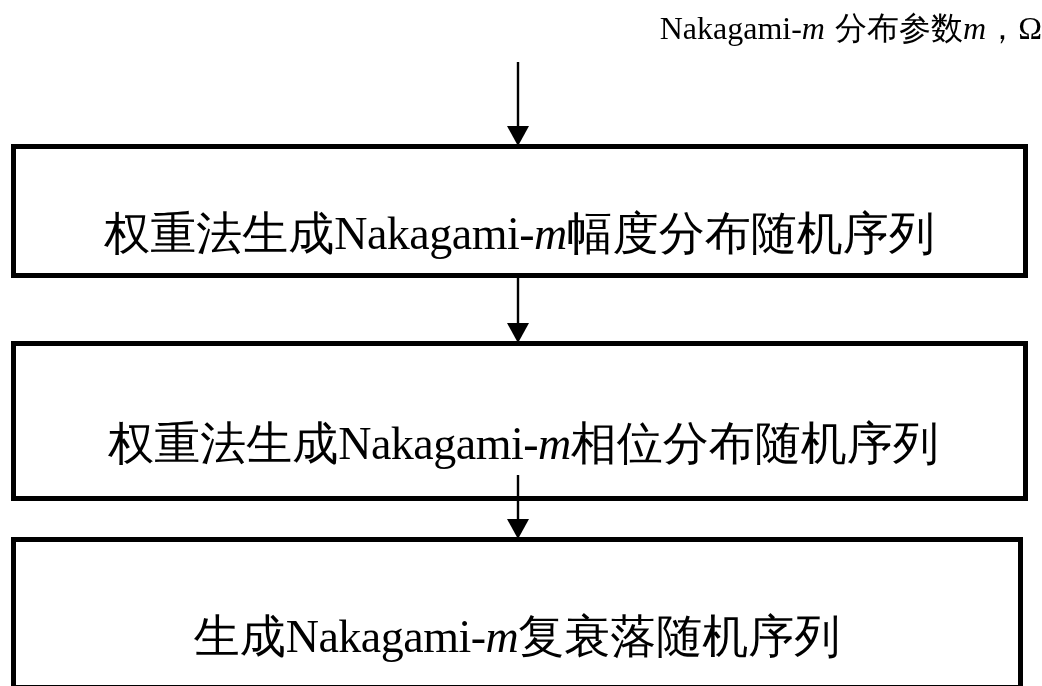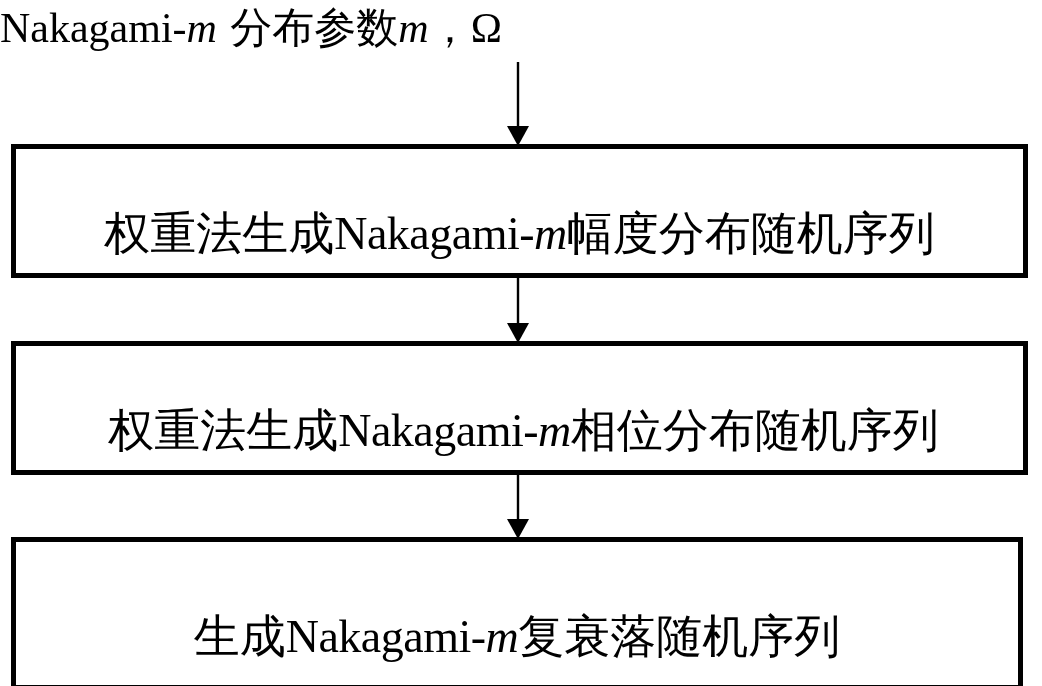--- a/index.html
+++ b/index.html
@@ -18,22 +18,22 @@
     background: #ffffff;
     overflow: hidden;
   }
 
   
   .flow-title {
     position: absolute;
     left: 0;
     top: 6px;
     width: 1042px;
-    text-align: left;
-    font-size: 42px;
+    text-align: right;
+    font-size: 32px;
     line-height: 44px;
     letter-spacing: 0px;
     white-space: nowrap;
     font-family: "Liberation Serif", "DejaVu Serif", serif;
   }
   .flow-title .lat { font-family: "Liberation Serif", "DejaVu Serif", serif; }
   .flow-title .ital { font-style: italic; }
   .flow-title .cjk { font-family: "DejaVu Serif", "Liberation Serif", serif; }
 
   
@@ -54,21 +54,21 @@
     font-family: "DejaVu Serif", "Liberation Serif", serif;
     margin-top: 45px;
   }
   .proc-box-text .lat {
     font-family: "Liberation Serif", "DejaVu Serif", serif;
     letter-spacing: -0.5px;
   }
   .proc-box-text .ital { font-style: italic; }
 
   #box-1 { left: 11px;  top: 144px; width: 1017px; height: 134px; }
-  #box-2 { left: 11px;  top: 341px; width: 1017px; height: 134px; padding-left: 8px; }
+  #box-2 { left: 11px;  top: 341px; width: 1017px; height: 160px; padding-left: 8px; }
   #box-3 { left: 11px;  top: 537px; width: 1012px; height: 153px; }
 
   
   .arrow {
     position: absolute;
     left: 0;
     top: 0;
     overflow: visible;
   }
   .arrow-line {

